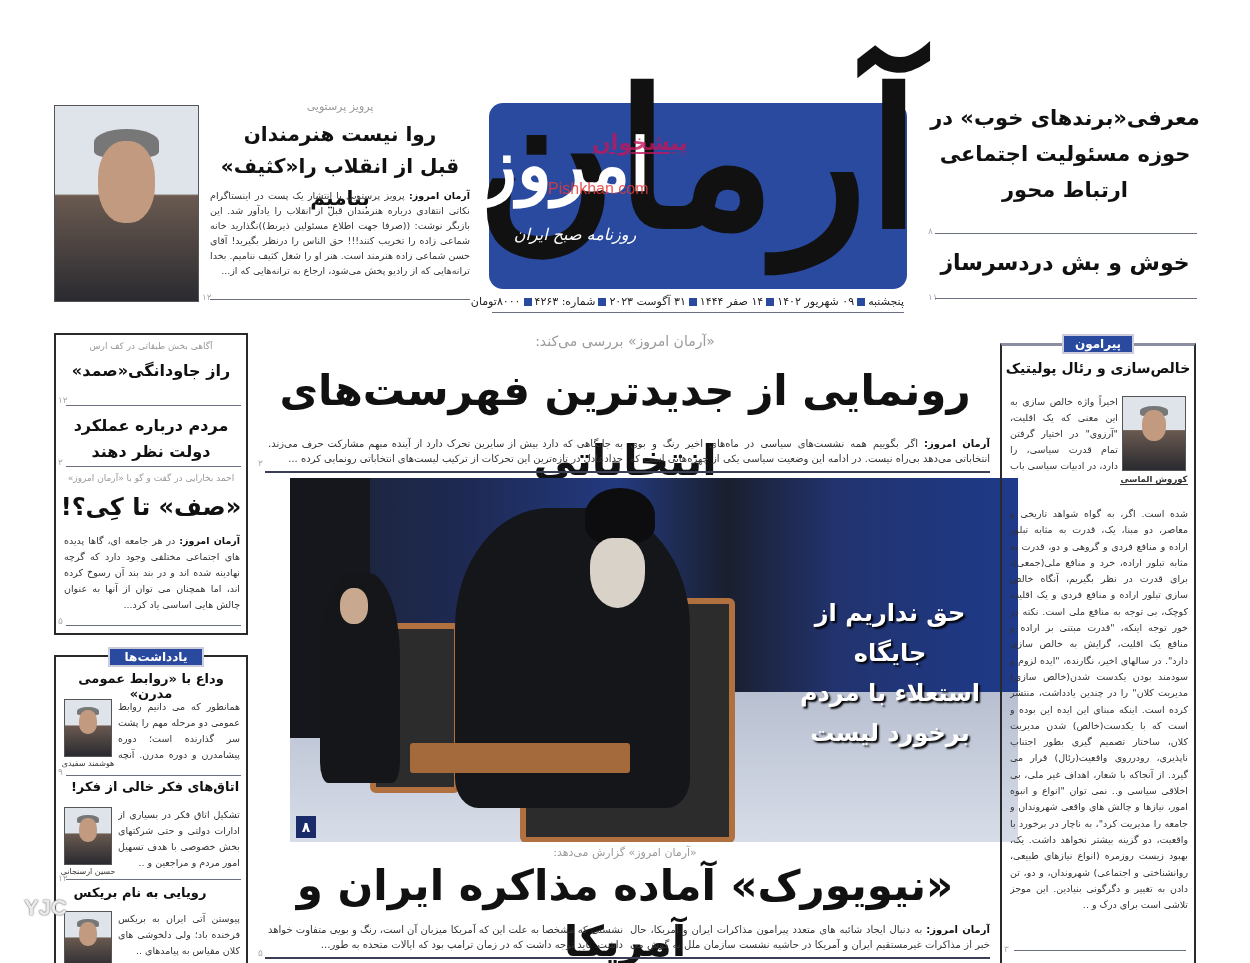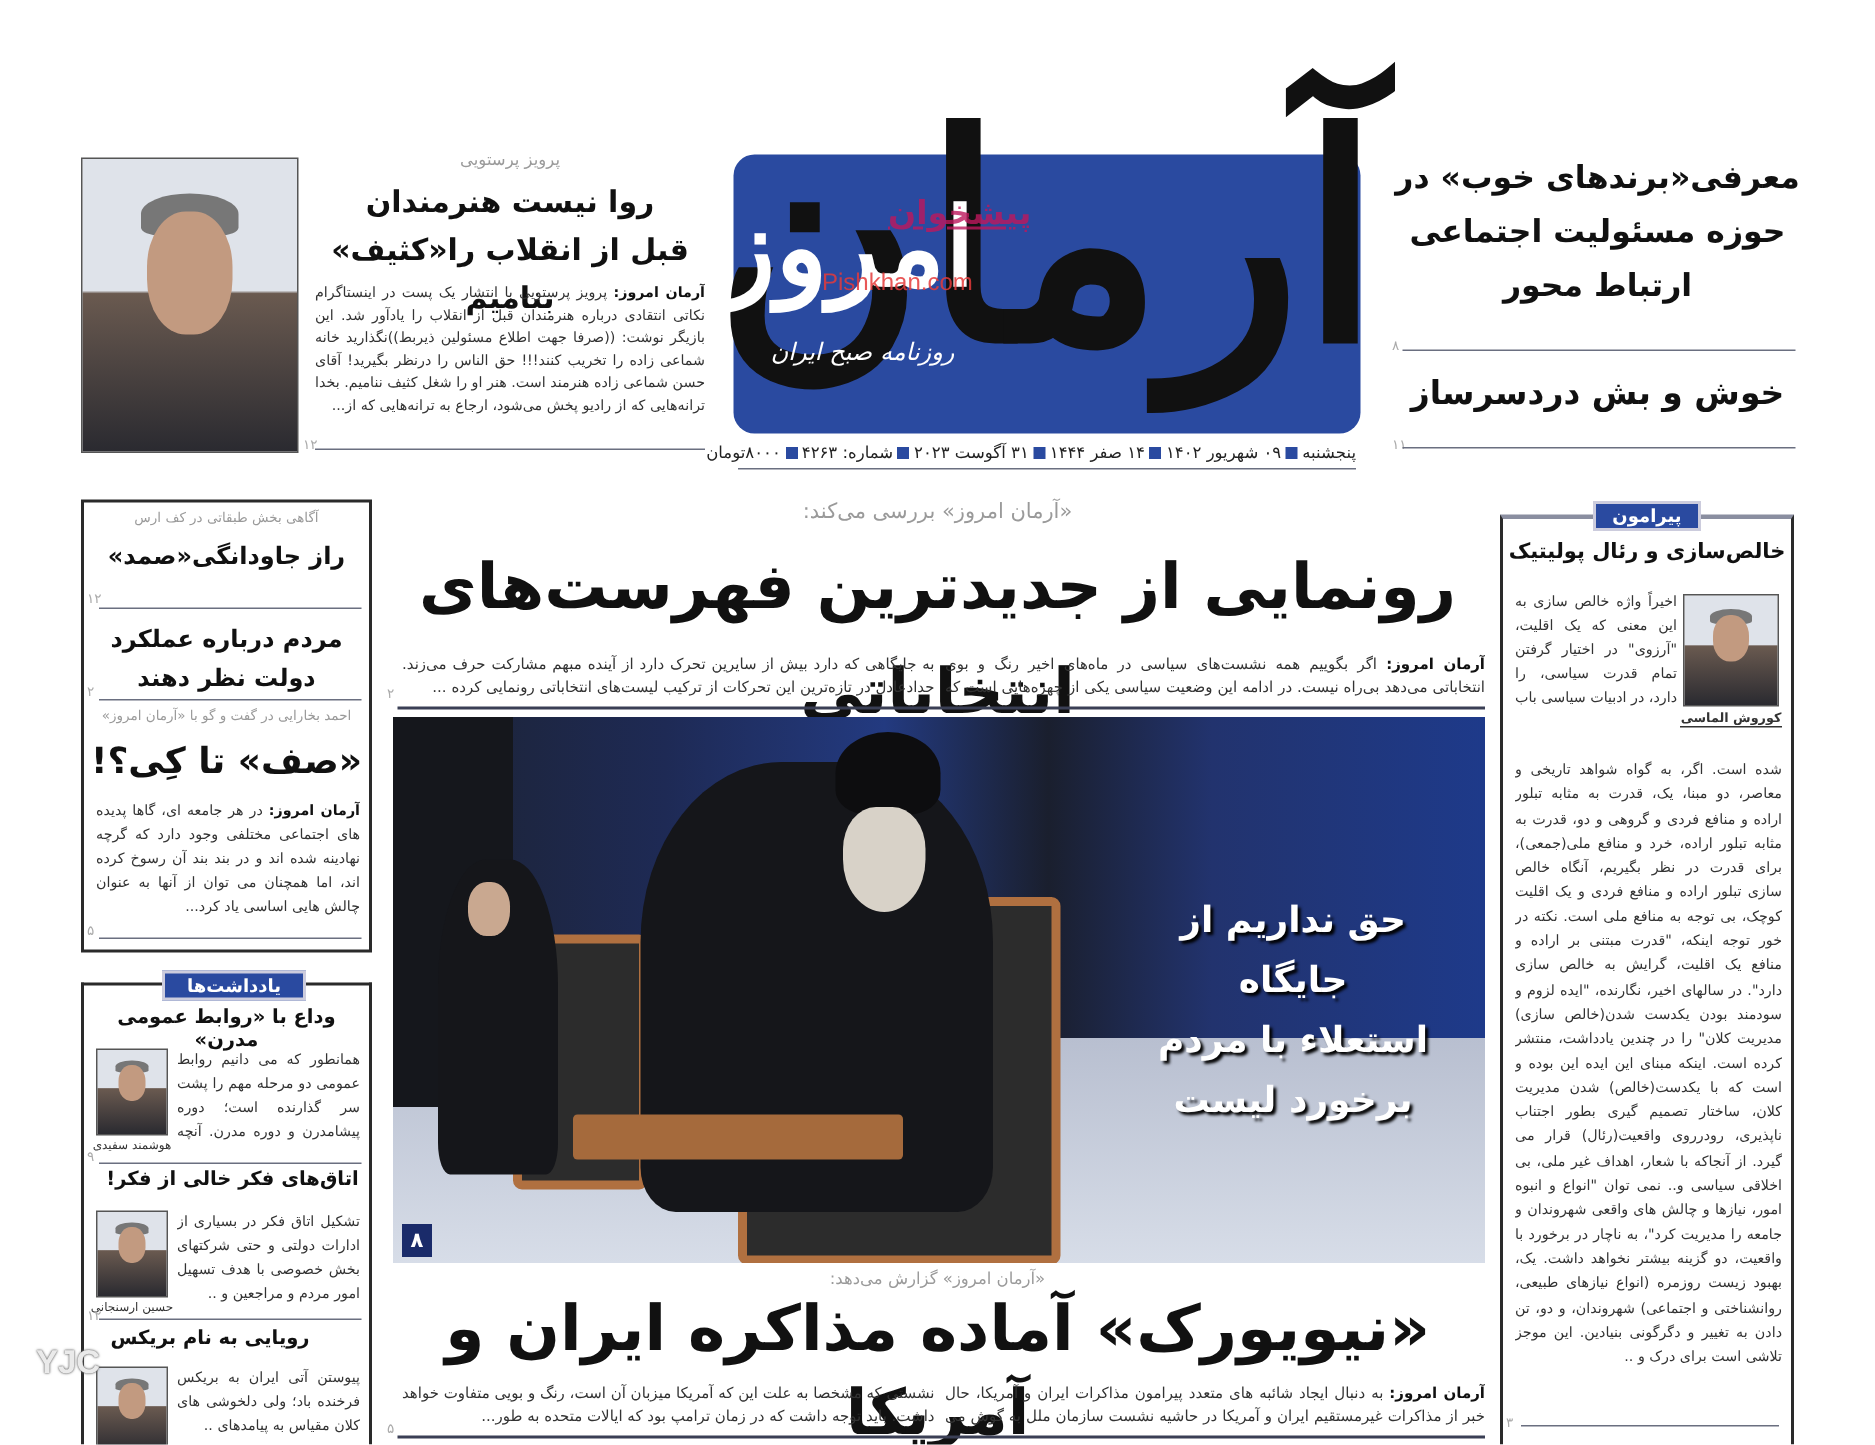--- a/index.html
+++ b/index.html
@@ -22,21 +22,21 @@
 
   .hl { font-weight: bold; color: #111; text-align: center; }
   .kicker { font-size: 11px; color: #9a9a9a; text-align: center; }
   .body-text { font-size: 10.5px; line-height: 16px; color: #333; text-align: justify; }
   .body-text b { color: #111; }
 
   .boxed { position: absolute; border: 2px solid #2a2a2a; }
   .section-tab { position: absolute; background: #2a4aa0; color: #fff; font-weight: bold; font-size: 12px; text-align: center; border: 2px solid #ccd; padding: 1px 0; }
 
   .photo { position: absolute; overflow: hidden; }
-  .photo-main { background: linear-gradient(90deg, #1c2230 0%, #1e2a55 25%, #233a80 45%, #1a1f2e 60%, #22336e 75%, #1e3a8a 100%); }
+  .photo-main { background: linear-gradient(90deg, #1c2230 0%, #1e2a55 25%, #233a80 45%, #1a1f2e 60%, #22336e 75%, #1e3a8a 100%); margin-left: 28px; }
   .photo-main .floor { position: absolute; left: 0; right: 0; bottom: 0; height: 150px; background: linear-gradient(180deg, #b8bfd0, #d7dde8); }
   .figure { position: absolute; background: #15161a; border-radius: 40% 40% 10% 10%; }
   .chair { position: absolute; border: 6px solid #b07040; border-radius: 6px; background: #2c2c2c; }
   .overlay-text { position: absolute; color: #fff; font-weight: bold; font-size: 24px; line-height: 40px; text-align: center; text-shadow: 2px 2px 2px #000; }
   .badge8 { position: absolute; width: 20px; height: 22px; background: #1a2b6a; color: #fff; font-weight: bold; font-size: 14px; text-align: center; line-height: 22px; }
 
   .headshot { position: absolute; border: 1px solid #555; background: linear-gradient(180deg, #dfe3ea 0%, #dfe3ea 45%, #6a5a50 46%, #2a2a30 100%); overflow: hidden; }
   .headshot .face { position: absolute; left: 30%; width: 40%; top: 18%; height: 42%; background: #c29a80; border-radius: 45%; }
   .headshot .hair { position: absolute; left: 27%; width: 46%; top: 12%; height: 14%; background: #777; border-radius: 50% 50% 20% 20%; }
   .caption { position: absolute; font-size: 8px; color: #333; text-align: center; }

